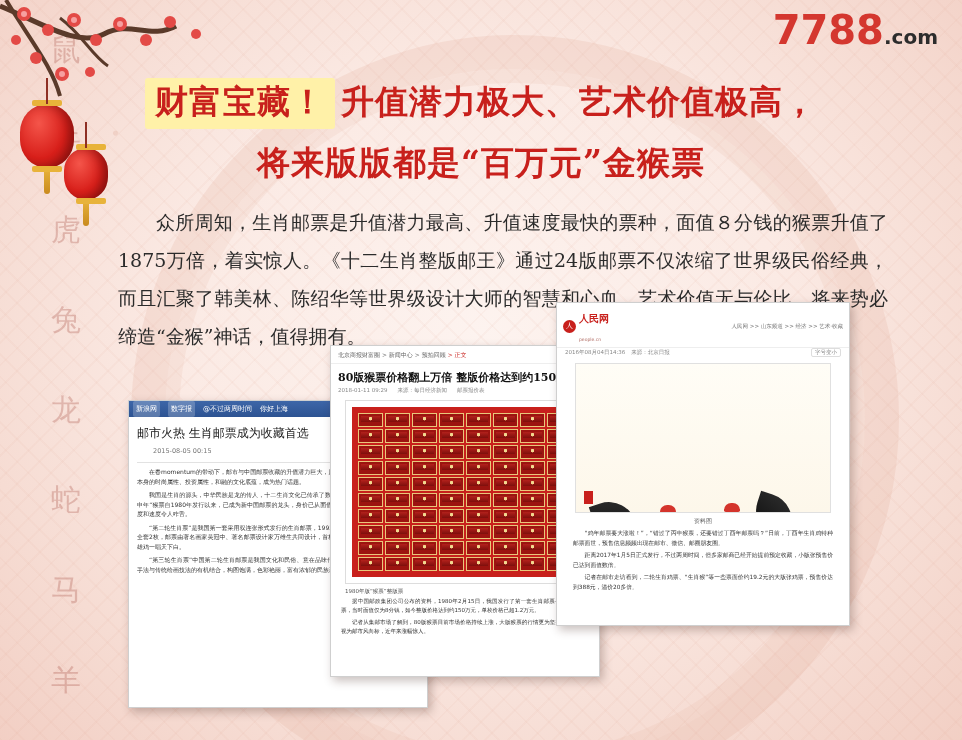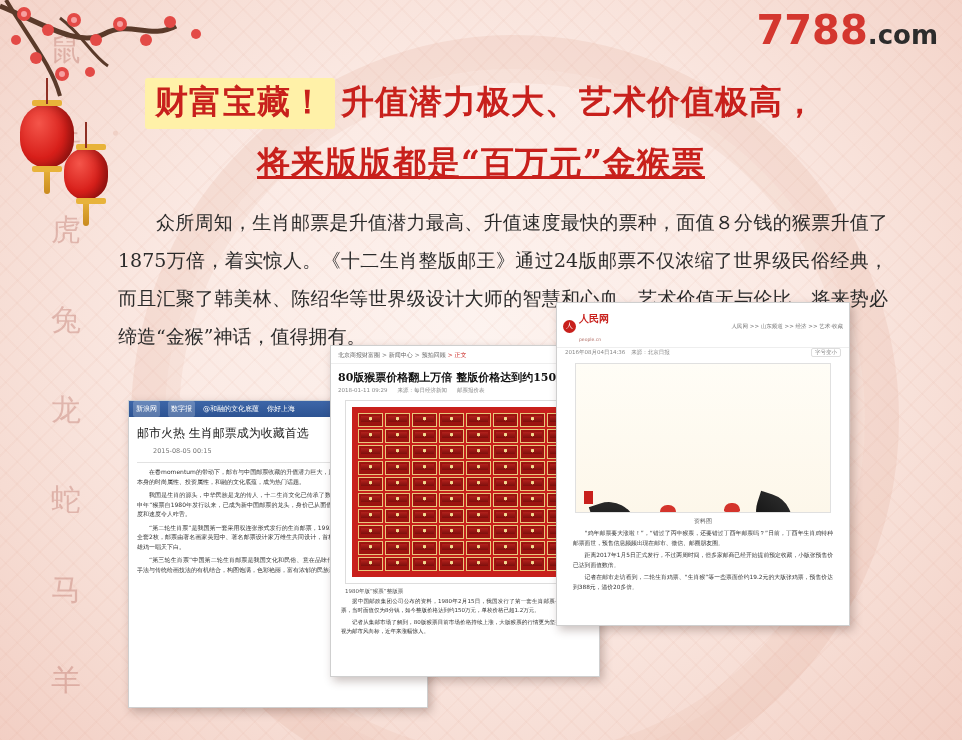--- a/index.html
+++ b/index.html
@@ -116,21 +116,21 @@
     position: absolute;
     right: 24px;
     top: 10px;
     font-family: "DejaVu Sans", sans-serif;
     font-size: 40px;
     font-weight: bold;
     letter-spacing: 0px;
     line-height: 1;
   }
   .brand .num { color: #d4372f; }
-  .brand .dotcom { color: #2c2c2c; font-size: 26px; margin-top: 28px; }
+  .brand .dotcom { color: #2c2c2c; font-size: 20px; margin-top: 28px; }
 
   
   .headline {
     position: absolute;
     left: 0;
     right: 0;
     top: 78px;
     text-align: center;
   }
   .headline .line1 {
@@ -150,21 +150,20 @@
     border-radius: 3px;
   }
   .headline .line2 {
     margin-top: 12px;
     font-family: "DejaVu Serif", serif;
     font-size: 33px;
     font-weight: bold;
     color: #c8201c;
     letter-spacing: 1px;
     white-space: nowrap;
-    text-decoration: underline;
   }
 
   
   .body-text {
     position: absolute;
     left: 118px;
     top: 172px;
     width: 770px;
     font-family: "DejaVu Serif", serif;
     font-size: 19px;
@@ -505,21 +504,21 @@
     </div>
     <div class="line2">将来版版都是“百万元”金猴票</div>
   </div>
 
   <div class="body-text">众所周知，生肖邮票是升值潜力最高、升值速度最快的票种，面值８分钱的猴票升值了1875万倍，着实惊人。《十二生肖整版邮王》通过24版邮票不仅浓缩了世界级民俗经典，而且汇聚了韩美林、陈绍华等世界级设计大师的智慧和心血，艺术价值无与伦比，将来势必缔造“金猴”神话，值得拥有。</div>
 
   <div class="card card-news">
     <div class="navbar">
       <span class="nb-pill">新浪网</span>
       <span class="nb-pill">数字报</span>
-      <span>@和融的文化底蕴</span>
+      <span>@不过两周时间</span>
       <span>你好上海</span>
     </div>
     <div class="art-title">邮市火热 生肖邮票成为收藏首选</div>
     <div class="meta">2015-08-05 00:15</div>
     <div class="side">分享到</div>
     <div class="rule"></div>
     <div class="para">在春momentum的带动下，邮市与中国邮票收藏的升值潜力巨大，原本是“小众”的集邮爱好者也因其本身的时尚属性、投资属性，和融的文化底蕴，成为热门话题。</div>
     <div class="para">我国是生肖的源头，中华民族是龙的传人，十二生肖文化已传承了数千年。新中国第一枚生肖邮票“庚申年”猴票自1980年发行以来，已成为新中国邮票的龙头，身价已从面值8分涨到1.2万元左右，其升值幅度和速度令人咋舌。</div>
     <div class="para">“第二轮生肖票”是我国第一套采用双连张形式发行的生肖邮票，1993年1月5日发行《癸酉年》鸡票，全套2枚，邮票由著名画家吴冠中、著名邮票设计家万维生共同设计，首枚图案为公鸡报晓，第二枚图案为雄鸡一唱天下白。</div>
     <div class="para">“第三轮生肖票”中国第二轮生肖邮票是我国文化和民俗、意在品味传承的集大成者，采用了现代设计手法与传统绘画技法的有机结合，构图饱满，色彩艳丽，富有浓郁的民族装饰风格和强烈的时代气息。</div>

